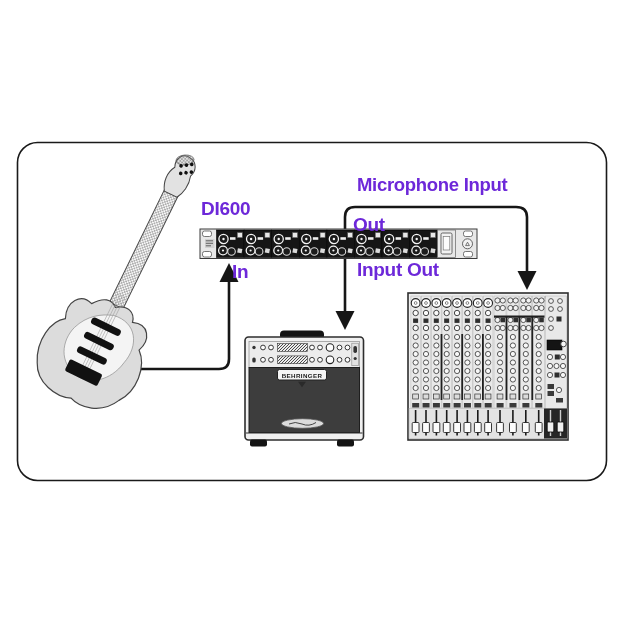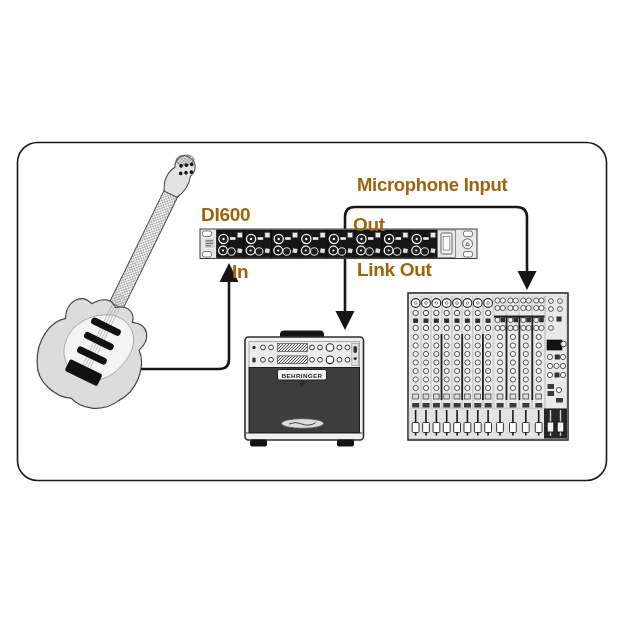--- a/index.html
+++ b/index.html
@@ -1,23 +1,23 @@
 <!DOCTYPE html>
 <html><head>
 <meta charset="utf-8">
 <style>
   html,body{margin:0;padding:0;background:#ffffff;}
   body{width:626px;height:626px;position:relative;overflow:hidden;
        font-family:"Liberation Sans",sans-serif;}
   .stage{position:absolute;left:0;top:0;width:626px;height:626px;}
   svg{position:absolute;left:0;top:0;}
-  .lbl{position:absolute;color:#a16207;font-size:19px;font-weight:600;
+  .lbl{position:absolute;color:#6d28d9;font-size:19px;font-weight:600;
        letter-spacing:-0.3px;line-height:1.15;white-space:nowrap;}
   .lbl-mic{left:357px;top:174px;font-size:18.5px;}
-  .lbl-di{left:201px;top:204px;}
+  .lbl-di{left:201px;top:198px;}
   .lbl-out{left:353px;top:214px;}
   .lbl-link{left:357px;top:259px;}
   .lbl-in{left:232px;top:261px;}
 </style>
 </head>
 <body>
 
 <div class="stage">
 
 <svg width="626" height="626" viewBox="0 0 626 626">
@@ -261,16 +261,16 @@
       <rect x="547.2" y="422" width="6.6" height="10" rx="1" fill="#f0f0f0" stroke="#000" stroke-width="0.8"></rect>
       <line x1="560.5" y1="410" x2="560.5" y2="436" stroke="#cfcfcf" stroke-width="1.4"></line>
       <rect x="557.2" y="422" width="6.6" height="10" rx="1" fill="#f0f0f0" stroke="#000" stroke-width="0.8"></rect>
     </g>
   </g>
 </svg>
 
 <div class="lbl lbl-mic">Microphone Input</div>
 <div class="lbl lbl-di">DI600</div>
 <div class="lbl lbl-out">Out</div>
-<div class="lbl lbl-link">Link Out</div>
+<div class="lbl lbl-link">Input Out</div>
 <div class="lbl lbl-in">In</div>
 
 </div>
 
 </body></html>

